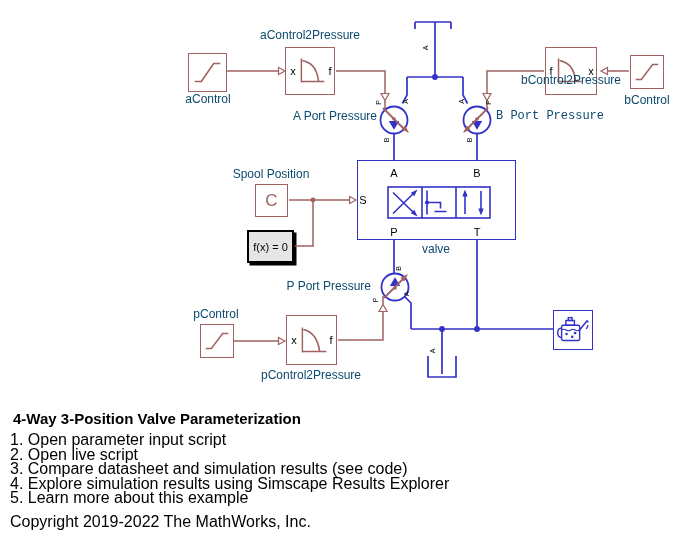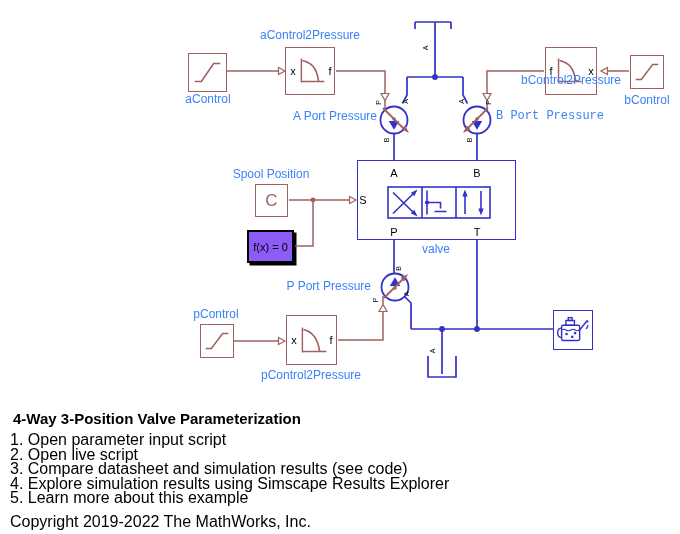--- a/index.html
+++ b/index.html
@@ -7,24 +7,24 @@
     position:relative;width:680px;height:534px;background:#ffffff;
     font-family:"Liberation Sans",sans-serif;overflow:hidden;
   }
   .block{
     position:absolute;background:#fff;border:1.5px solid #a06161;
     box-sizing:border-box;display:flex;align-items:center;justify-content:center;
   }
   .block.blue{border-color:#3232c8;}
   .block.solver{
     border:2px solid #000;box-shadow:2.5px 2.5px 0 #000;
-    font-size:11px;color:#000;background:#8b5cf6;
+    font-size:11px;color:#000;background:#e5e5e5;
   }
   .lbl{
-    position:absolute;font-size:12px;color:#3b82f6;white-space:nowrap;
+    position:absolute;font-size:12px;color:#0c4a6e;white-space:nowrap;
     text-align:center;line-height:13px;
   }
   .lbl.left{text-align:left;} .lbl.right{text-align:right;}
   .cTxt{font-size:17px;color:#a06161;font-weight:400;}
   svg{display:block;}
   #wires{position:absolute;left:0;top:0;z-index:3;pointer-events:none;}
   .blockicon{position:absolute;left:0;top:0;width:100%;height:100%;}
   #notes{position:absolute;left:10px;top:410px;width:470px;color:#000;}
   #notes .title{font-size:15px;font-weight:bold;margin:0 0 7px 3px;}
   #notes .item{font-size:16px;margin:0 0 2.6px 0;line-height:12px;}

